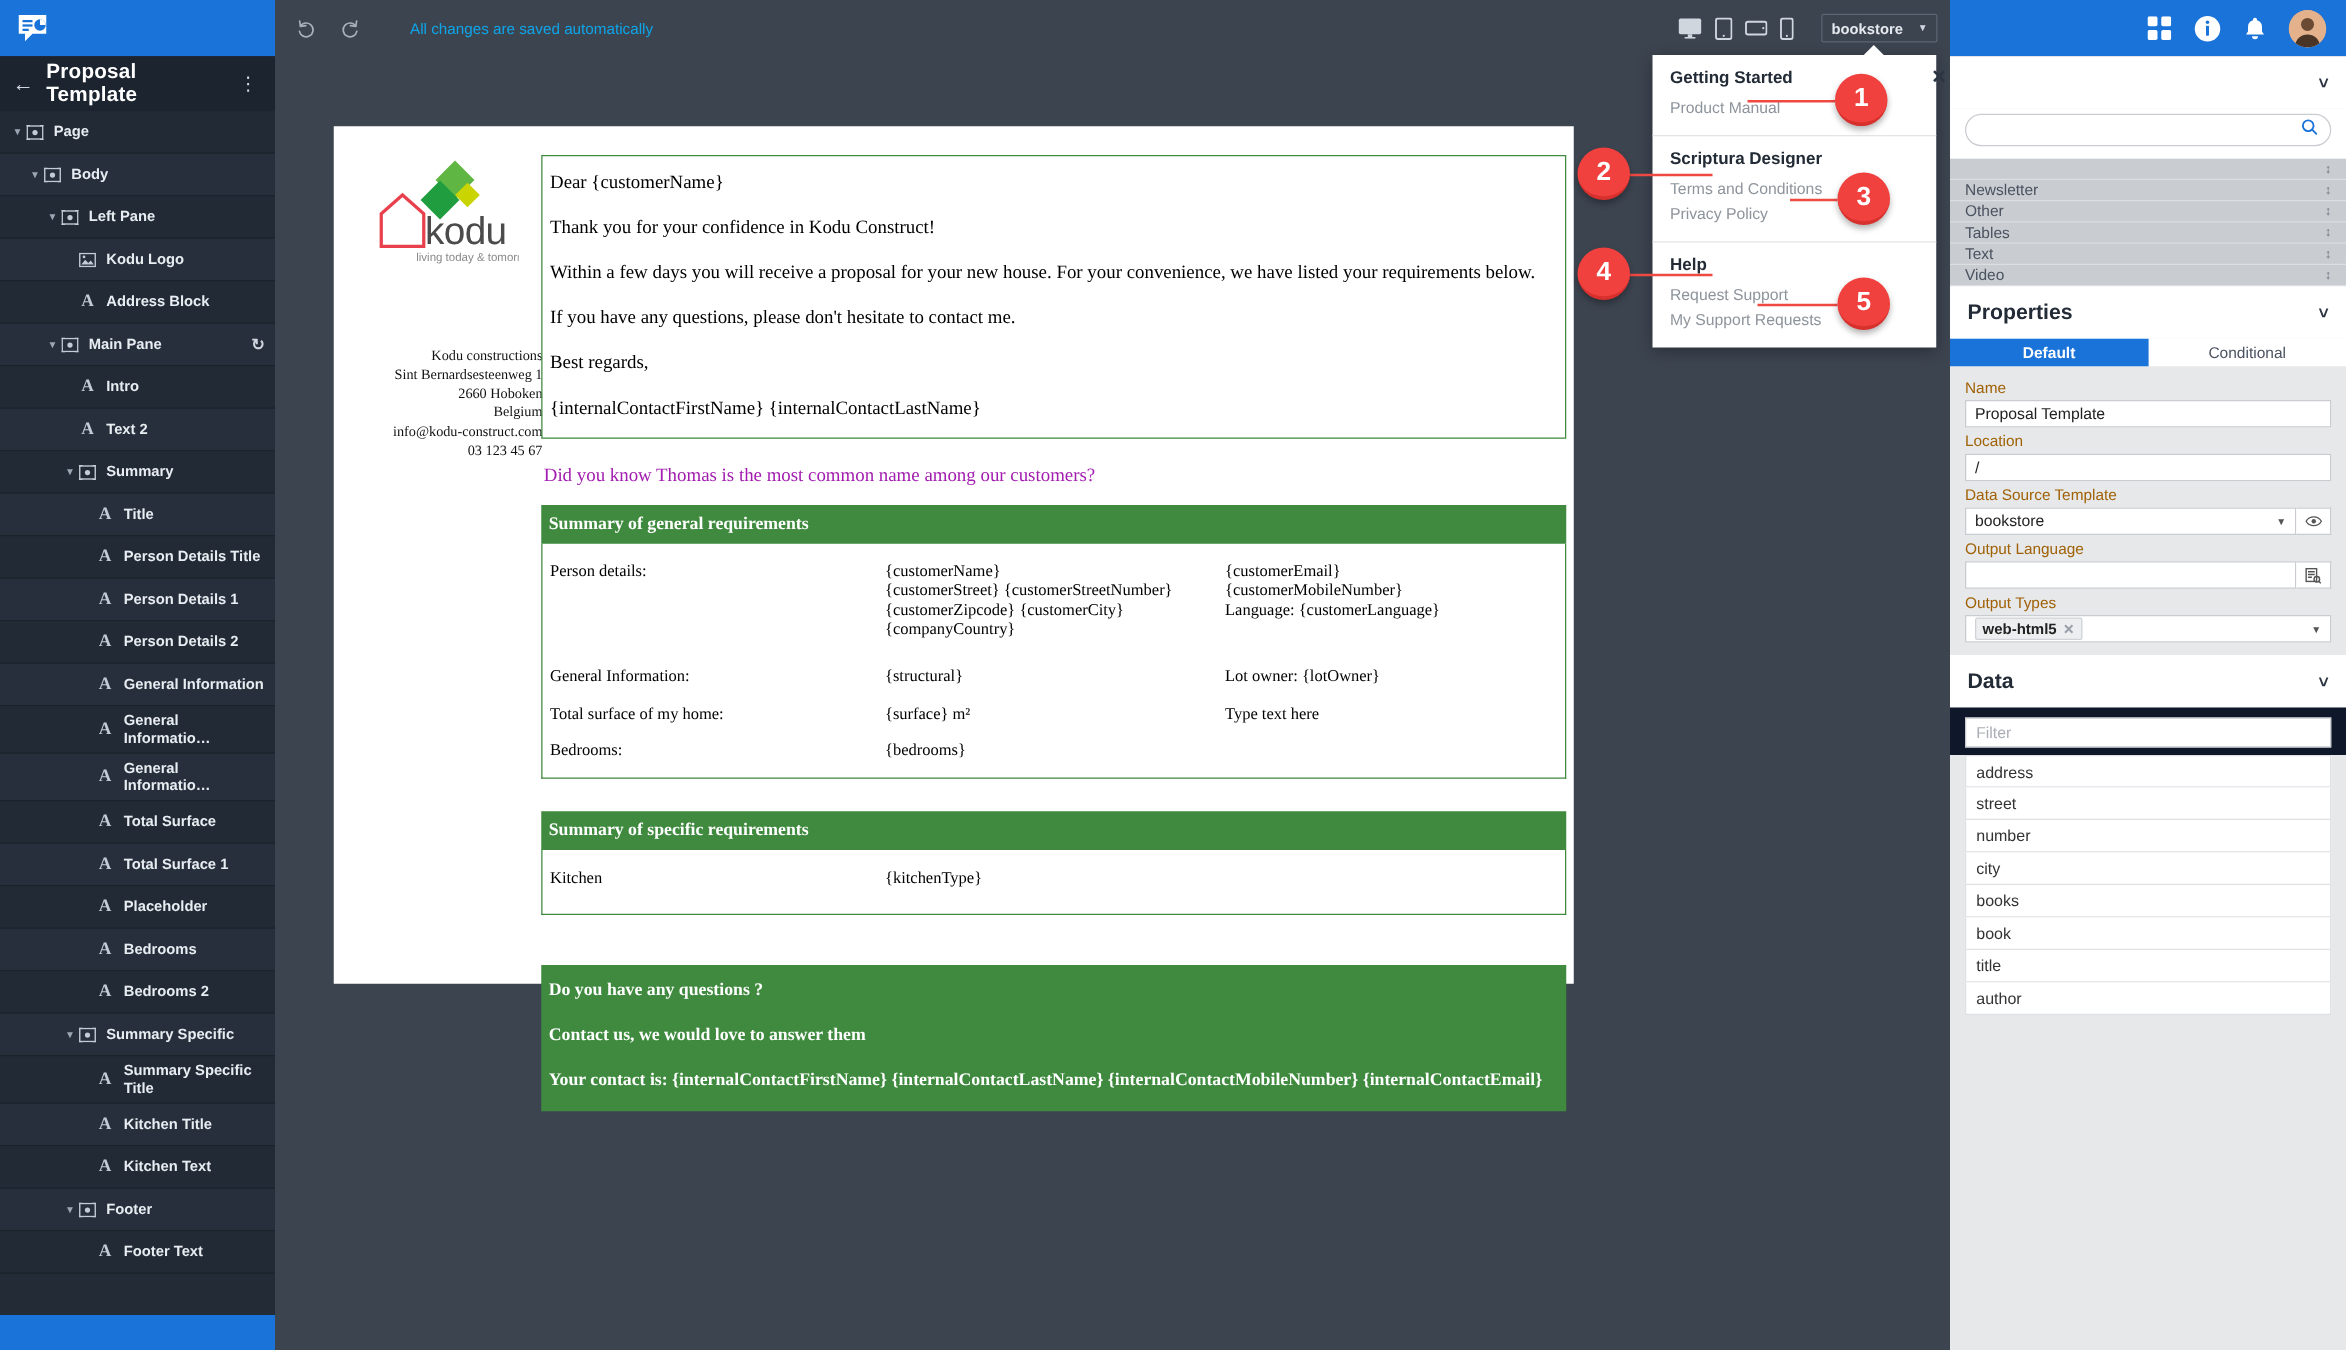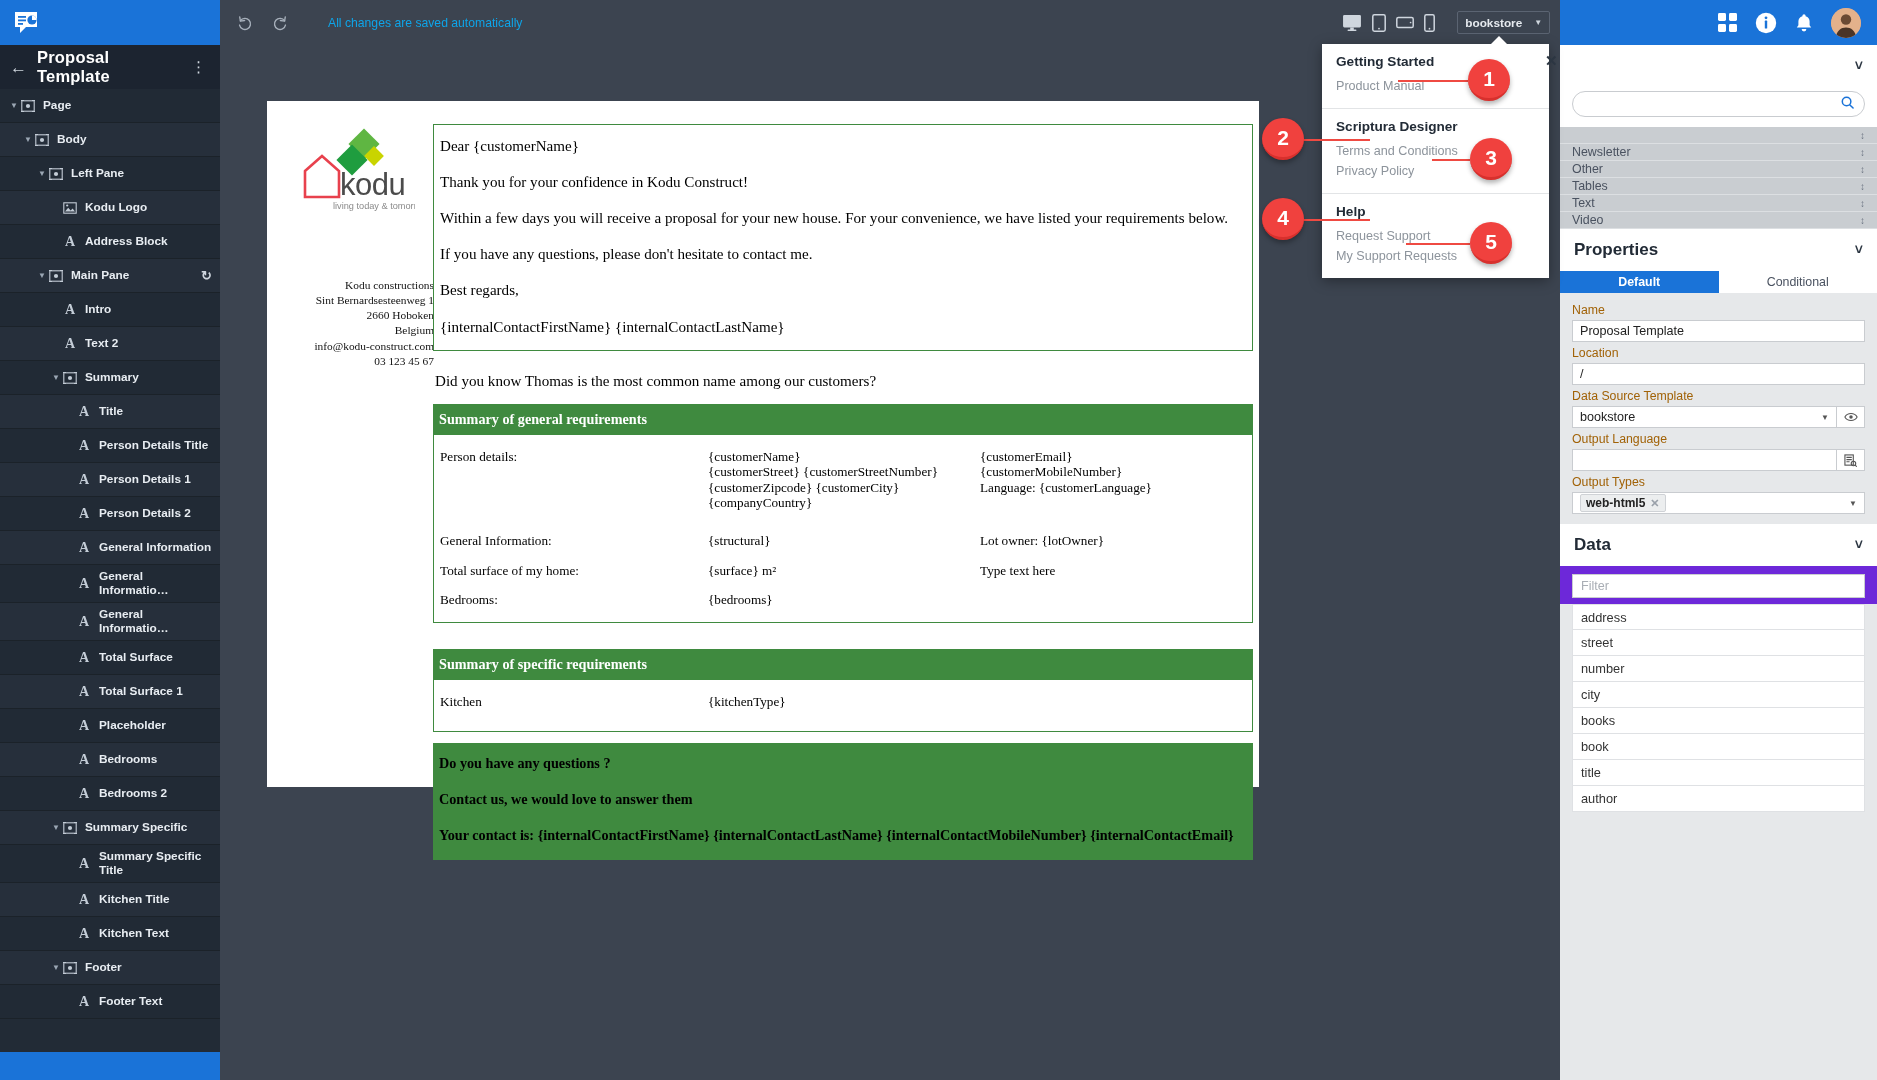--- a/index.html
+++ b/index.html
@@ -95,41 +95,41 @@
     font-size: 11.4px; line-height: 1.33; color:#111; padding-right: 1px;
   }
   .doc-main { position:absolute; left: 166px; top: 23px; width: 820px; }
   .intro-box {
     border:1px solid #3f8a3f; padding: 12px 6px 10px 6px;
     font-family:"Liberation Serif", serif; font-size: 15.1px; color:#000; line-height:1.2;
   }
   .intro-box p { margin: 0 0 18px 0; }
   .intro-box p:last-child { margin-bottom: 4px; }
   .know {
-    font-family:"Liberation Serif", serif; font-size: 15.1px; color:#000000;
+    font-family:"Liberation Serif", serif; font-size: 15.1px; color:#a21caf;
     margin: 22px 0 14px 2px;
   }
   .greenhdr {
     background:#3f8a3f; color:#fff; font-family:"Liberation Serif", serif;
     font-weight:700; font-size: 14.2px; padding: 7px 6px 7px 6px;
   }
   .tbl {
     border:1px solid #3f8a3f; border-top:none; font-family:"Liberation Serif", serif;
     font-size: 13.2px; color:#000;
   }
   .trow { display:flex; padding: 0 6px; }
   .c1 { width: 268px; flex:0 0 268px; }
   .c2 { width: 272px; flex:0 0 272px; }
   .c3 { flex:1; }
   .ln { line-height: 1.18; }
   .gap14 { height: 14px; }
   .gap22 { height: 22px; }
   .greenblock {
-    background:#3f8a3f; color:#000000; font-family:"Liberation Serif", serif;
-    padding: 12px 6px 16px 6px; margin-top: 11px;
+    background:#3f8a3f; color:#ffffff; font-family:"Liberation Serif", serif;
+    padding: 12px 6px 16px 6px; margin-top: 40px;
   }
   .greenblock .q { font-weight:700; font-size:14.2px; margin-bottom: 19px; }
   .greenblock .l2 { font-weight:700; font-size:14.2px; margin-bottom: 19px; }
   .greenblock .l3 { font-weight:700; font-size:14.2px; }
   .spec-gap { height: 26px; }
 
   
   .rpanel {
     position:absolute; right:0; top:45px; width: 317px; height: 1035px;
     background:#e6e8ea; overflow:hidden;
@@ -176,21 +176,21 @@
     align-items:center; justify-content:space-between; padding: 0 7px;
     font-size:12.6px; color:#222; cursor:pointer;
   }
   .fsel .cv { font-size:8px; color:#555; }
   .chip {
     background:#eceeef; border:1px solid #cfd2d6; border-radius:2px;
     padding: 1px 5px; font-size:12px; font-weight:700; color:#222;
     display:inline-flex; align-items:center; gap:5px;
   }
   .chip .x { color:#9aa1aa; font-size:11px; cursor:pointer;}
-  .data-filter { background:#6d28d9; padding: 8px 12px 6px 12px; }
+  .data-filter { background:#0f172a; padding: 8px 12px 6px 12px; }
   .data-filter .fi {
     background:#fff; border:1px solid #c9ccd0; height:24px; display:flex;
     align-items:center; padding: 0 8px; font-size:12.6px; color:#a9aeb5;
   }
   .data-list { padding: 0 12px; }
   .data-item {
     background:#fff; border:1px solid #dfe1e4; border-top:none;
     height: 26px; display:flex; align-items:center; padding: 0 8px;
     font-size:12.8px; color:#333; cursor:pointer;
   }

